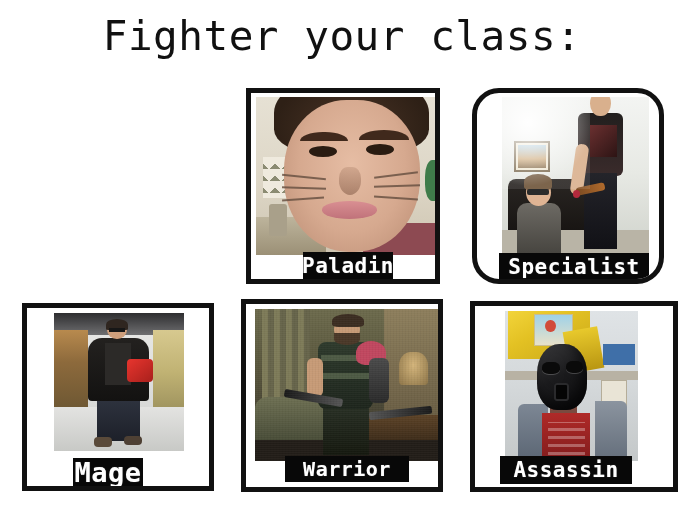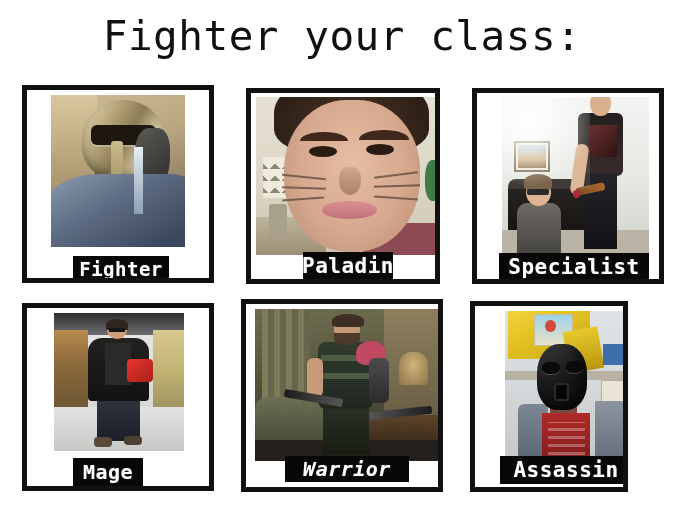--- a/index.html
+++ b/index.html
@@ -182,36 +182,20 @@
   .as-jackL  { left:10%; top:62%; width:22%; height:40%; background: linear-gradient(180deg,#7d8794,#596472); border-radius:6px 0 0 0; }
   .as-jackR  { right:8%; top:60%; width:24%; height:42%; background: linear-gradient(180deg,#8b949f,#626c79); border-radius:0 6px 0 0; }
 </style>
 </head>
 <body>
 
 <div id="meme-title">Fighter your class:</div>
 
 <div id="panel-grid">
 
-  <div class="class-card" style="left:22px; top:85px; width:192px; height:198px;">
-    <div class="card-photo" style="left:24px; top:5px; width:134px; height:152px;">
-      <div class="scene">
-        <div class="sh fighter-bg"></div>
-        <div class="sh fighter-wall"></div>
-        <div class="sh fighter-face"></div>
-        <div class="sh fighter-helm"></div>
-        <div class="sh fighter-visor"></div>
-        <div class="sh fighter-cheek"></div>
-        <div class="sh fighter-nose"></div>
-        <div class="sh fighter-cloth"></div>
-        <div class="sh fighter-blade"></div>
-      </div>
-    </div>
-    <div class="card-label" style="left:46px; top:166px; width:96px; height:26px; font-size:19px;">Fighter</div>
-  </div>
 
   <div class="class-card" style="left:246px; top:88px; width:194px; height:196px;">
     <div class="card-photo" style="left:5px; top:4px; width:184px; height:158px;">
       <div class="scene">
         <div class="sh pal-bg"></div>
         <div class="sh pal-check"></div>
         <div class="sh pal-counter"></div>
         <div class="sh pal-jug"></div>
         <div class="sh pal-green"></div>
         <div class="sh pal-shirt"></div>
@@ -227,21 +211,21 @@
         <div class="sh whisk" style="left:14%; top:57%; width:24%; transform:rotate(2deg);"></div>
         <div class="sh whisk" style="left:14%; top:64%; width:23%; transform:rotate(-4deg);"></div>
         <div class="sh whisk" style="left:64%; top:49%; width:24%; transform:rotate(-7deg);"></div>
         <div class="sh whisk" style="left:64%; top:56%; width:25%; transform:rotate(-2deg);"></div>
         <div class="sh whisk" style="left:64%; top:63%; width:24%; transform:rotate(4deg);"></div>
       </div>
     </div>
     <div class="card-label" style="left:52px; top:159px; width:90px; height:28px; font-size:21px;">Paladin</div>
   </div>
 
-  <div class="class-card" style="left:472px; top:88px; width:192px; height:196px;">
+  <div class="class-card" style="left:472px; top:88px; width:192px; height:196px;border-radius:27px;">
     <div class="card-photo" style="left:25px; top:4px; width:147px; height:158px;">
       <div class="scene">
         <div class="sh sp-bg"></div>
         <div class="sh sp-couch"></div>
         <div class="sh sp-floor"></div>
         <div class="sh sp-frame">
             <div class="sp-frameart"></div>
           </div>
         <div class="sh sp-p2-tors"></div>
         <div class="sh sp-p2-art"></div>
@@ -272,21 +256,21 @@
         <div class="sh mg-coat"></div>
         <div class="sh mg-shirt"></div>
         <div class="sh mg-bag"></div>
         <div class="sh mg-head"></div>
         <div class="sh mg-hair"></div>
         <div class="sh mg-glass"></div>
         <div class="sh mg-shoeL"></div>
         <div class="sh mg-shoeR"></div>
       </div>
     </div>
-    <div class="card-label" style="left:46px; top:150px; width:70px; height:28px; font-size:20px;">Mage</div>
+    <div class="card-label" style="left:46px; top:150px; width:70px; height:28px; font-size:27px;">Mage</div>
   </div>
 
   <div class="class-card" style="left:241px; top:299px; width:202px; height:193px;">
     <div class="card-photo" style="left:9px; top:5px; width:184px; height:152px;">
       <div class="scene">
         <div class="sh wr-bg"></div>
         <div class="sh wr-wall"></div>
         <div class="sh wr-curtain"></div>
         <div class="sh wr-lamp"></div>
         <div class="sh wr-couch"></div>
@@ -300,24 +284,24 @@
         <div class="sh wr-armL"></div>
         <div class="sh wr-armR"></div>
         <div class="sh wr-head"></div>
         <div class="sh wr-hair"></div>
         <div class="sh wr-beard"></div>
         <div class="sh wr-sword"></div>
         <div class="sh wr-sword2"></div>
         <div class="grain"></div>
       </div>
     </div>
-    <div class="card-label" style="left:39px; top:152px; width:124px; height:26px; font-size:20px;font-style:italic;">Warrior</div>
-  </div>
-
-  <div class="class-card" style="left:470px; top:301px; width:158px; height:191px;">
+    <div class="card-label" style="left:39px; top:152px; width:124px; height:26px; font-size:20px;">Warrior</div>
+  </div>
+
+  <div class="class-card" style="left:470px; top:301px; width:208px; height:191px;">
     <div class="card-photo" style="left:30px; top:5px; width:133px; height:150px;">
       <div class="scene">
         <div class="sh as-bg"></div>
         <div class="sh as-yellow"></div>
         <div class="sh as-poster"></div>
         <div class="sh as-dot"></div>
         <div class="sh as-yell2"></div>
         <div class="sh as-blue"></div>
         <div class="sh as-shelf"></div>
         <div class="sh as-box"></div>

